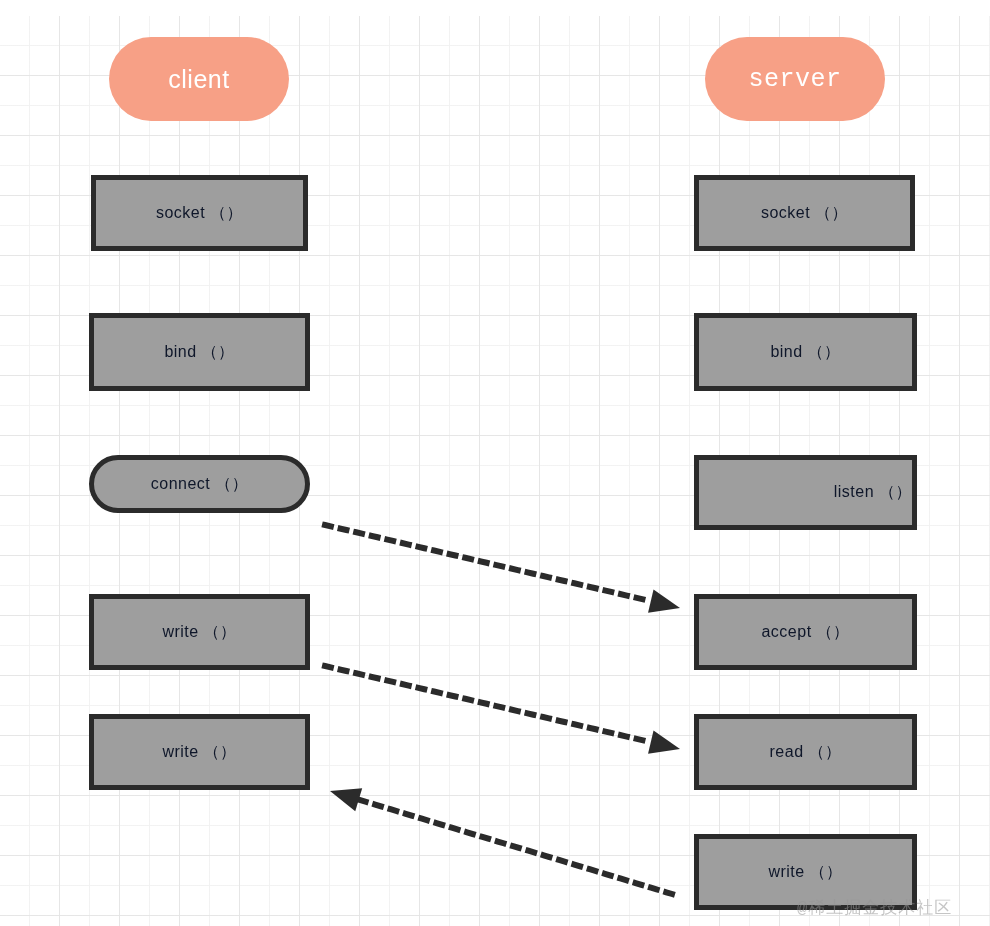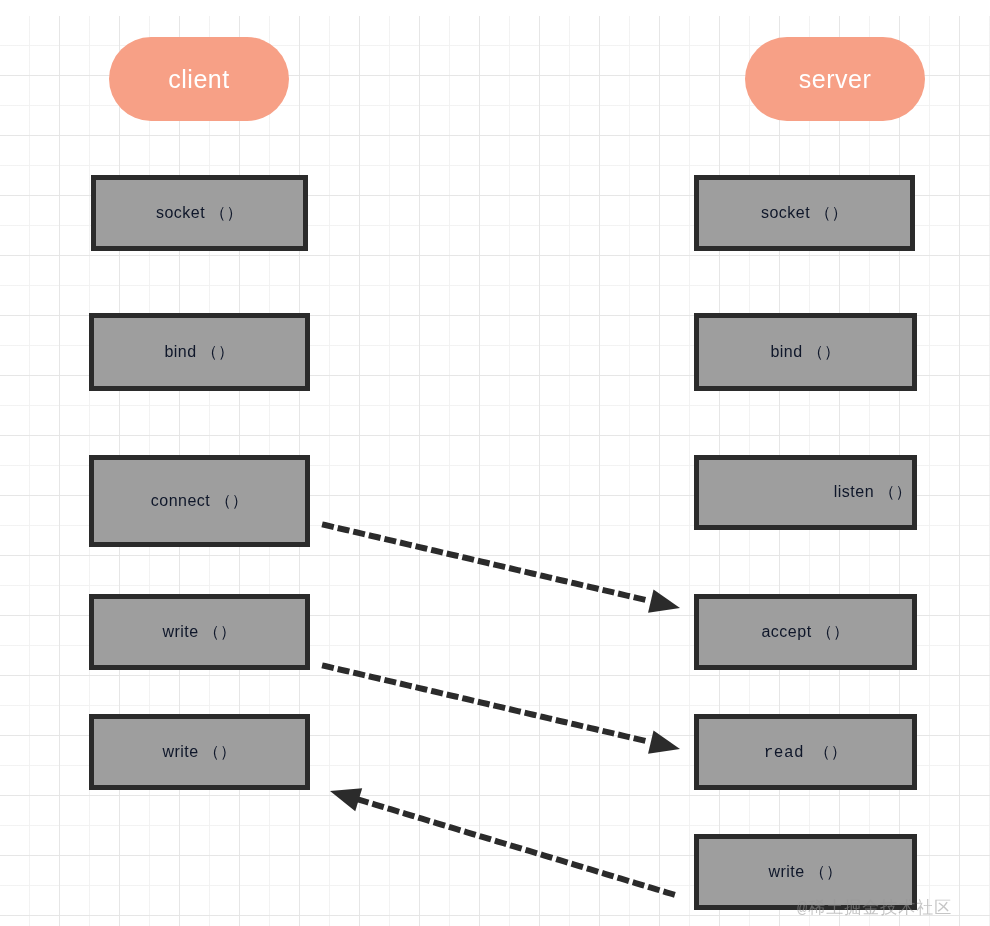--- a/index.html
+++ b/index.html
@@ -80,33 +80,33 @@
 </style>
 </head>
 <body>
 
 <div id="canvas">
 
   <div class="pill" style="left:109px; top:21px; width:180px; height:84px;">
     <span>client</span>
   </div>
 
-  <div class="pill" style="left:745px; top:21px; width:180px; height:84px;">
+  <div class="pill" style="left:705px; top:21px; width:180px; height:84px;font-family:Liberation Mono, monospace;">
     <span>server</span>
   </div>
 
   <div class="pnode" style="left:91px; top:159px; width:217px; height:76px;">
     <span>socket （）</span>
   </div>
 
   <div class="pnode" style="left:89px; top:297px; width:221px; height:78px;">
     <span>bind （）</span>
   </div>
 
-  <div class="pnode" style="left:89px; top:439px; width:221px; height:92px;">
+  <div class="pnode" style="left:89px; top:439px; width:221px; height:58px;border-radius:31px;">
     <span>connect （）</span>
   </div>
 
   <div class="pnode" style="left:89px; top:578px; width:221px; height:76px;">
     <span>write （）</span>
   </div>
 
   <div class="pnode" style="left:89px; top:698px; width:221px; height:76px;">
     <span>write （）</span>
   </div>
@@ -120,21 +120,21 @@
   </div>
 
   <div class="pnode" style="left:694px; top:439px; width:223px; height:75px;justify-content:flex-end;">
     <span>listen （）</span>
   </div>
 
   <div class="pnode" style="left:694px; top:578px; width:223px; height:76px;text-align:center;">
     <span>accept （）</span>
   </div>
 
-  <div class="pnode" style="left:694px; top:698px; width:223px; height:76px;font-family:Liberation Mono, monospace;">
+  <div class="pnode" style="left:694px; top:698px; width:223px; height:76px;">
     <span>read （）</span>
   </div>
 
   <div class="pnode" style="left:694px; top:818px; width:223px; height:76px;">
     <span>write （）</span>
   </div>
 
   <svg id="arrow-layer" viewBox="0 0 990 926" width="990" height="926" xmlns="http://www.w3.org/2000/svg">
     <g id="arrow-group">
         <line x1="325" y1="509" x2="650.7878014564104" y2="585.1701056926255" stroke="#2B2B2B" stroke-width="6" stroke-linecap="square" stroke-dasharray="6 10"></line>

